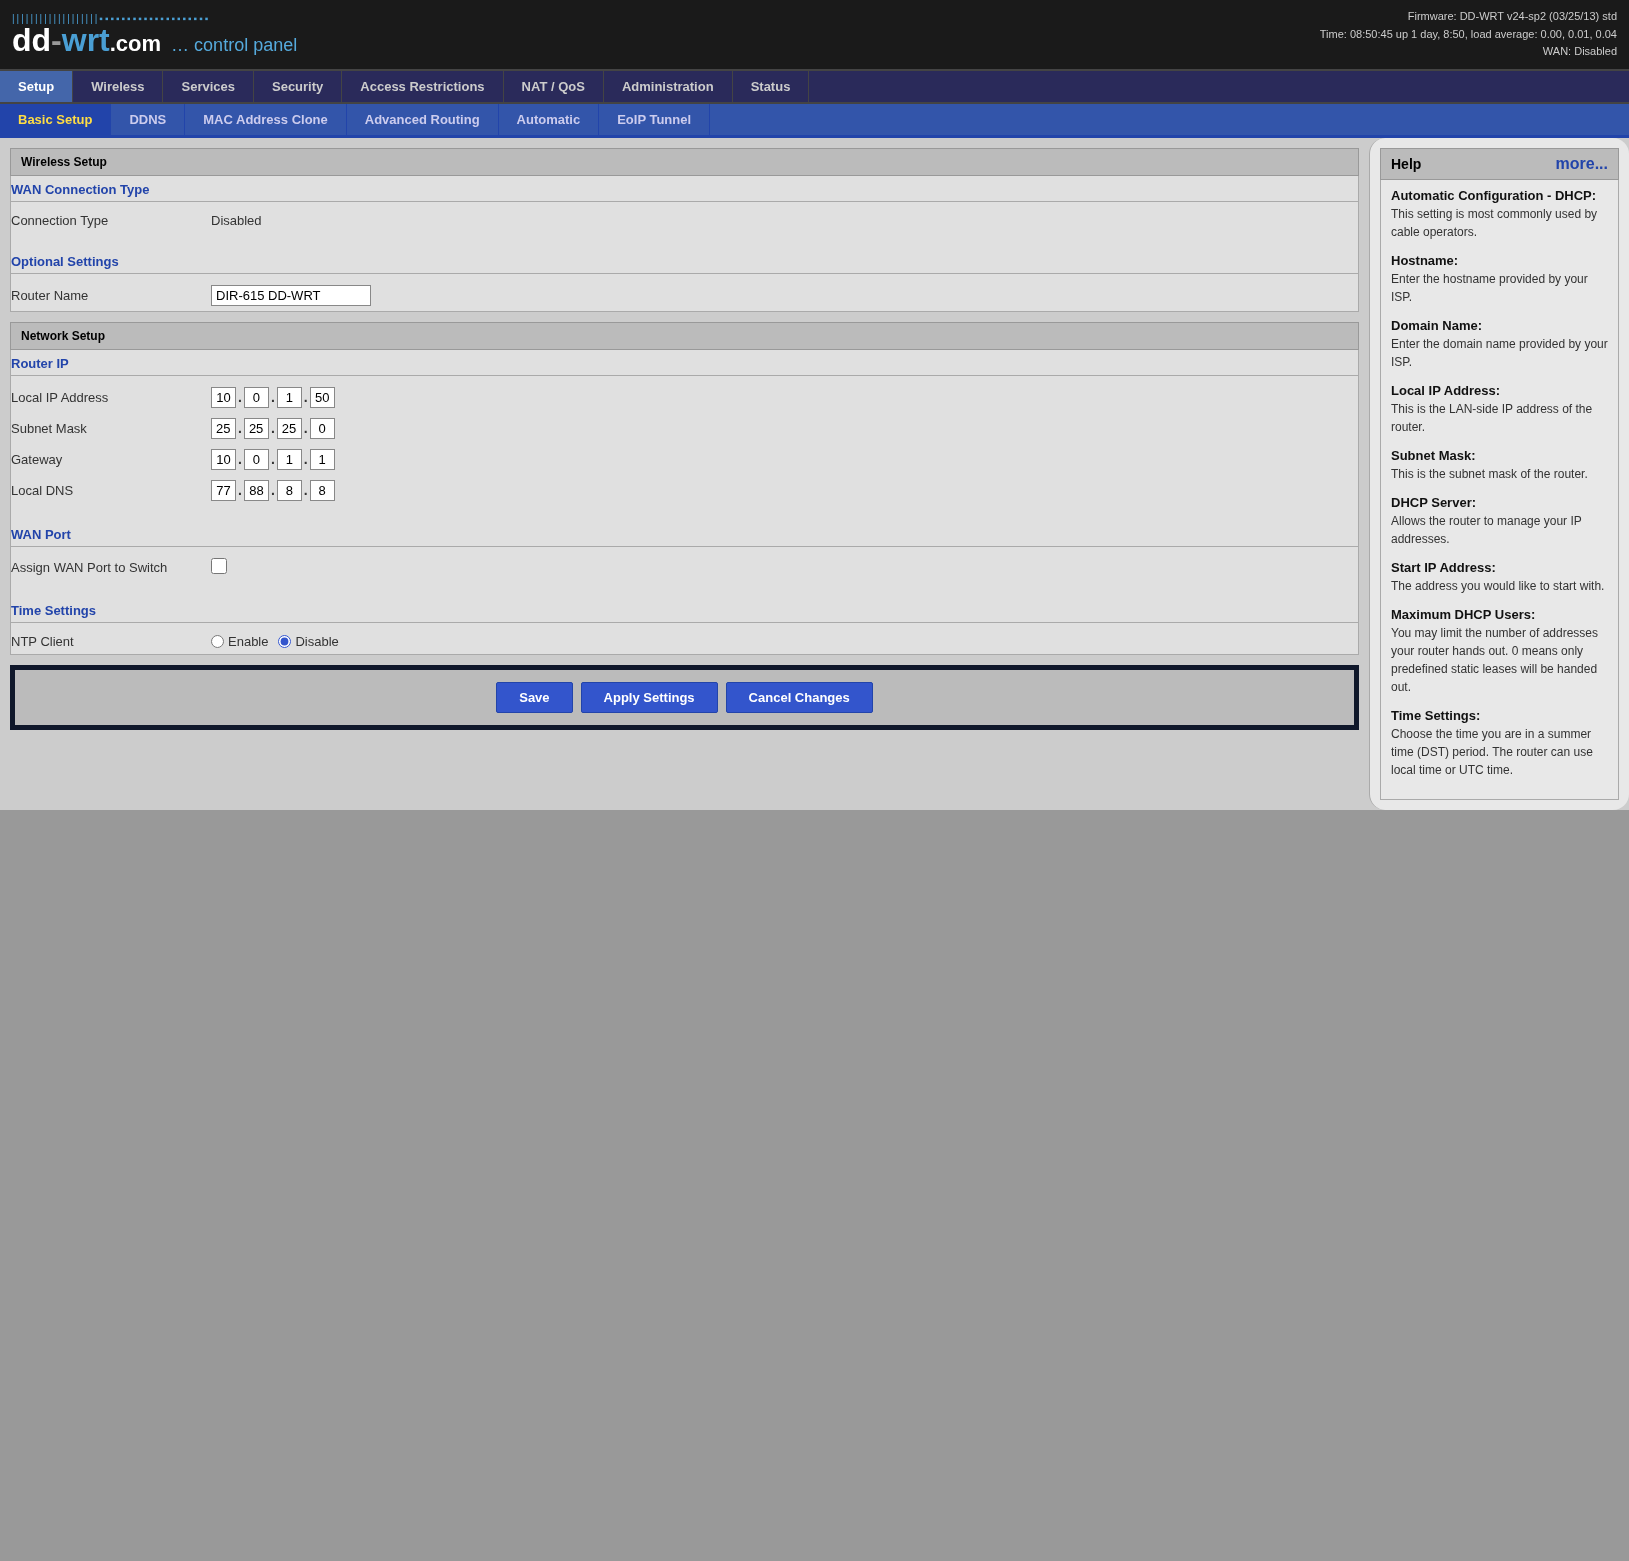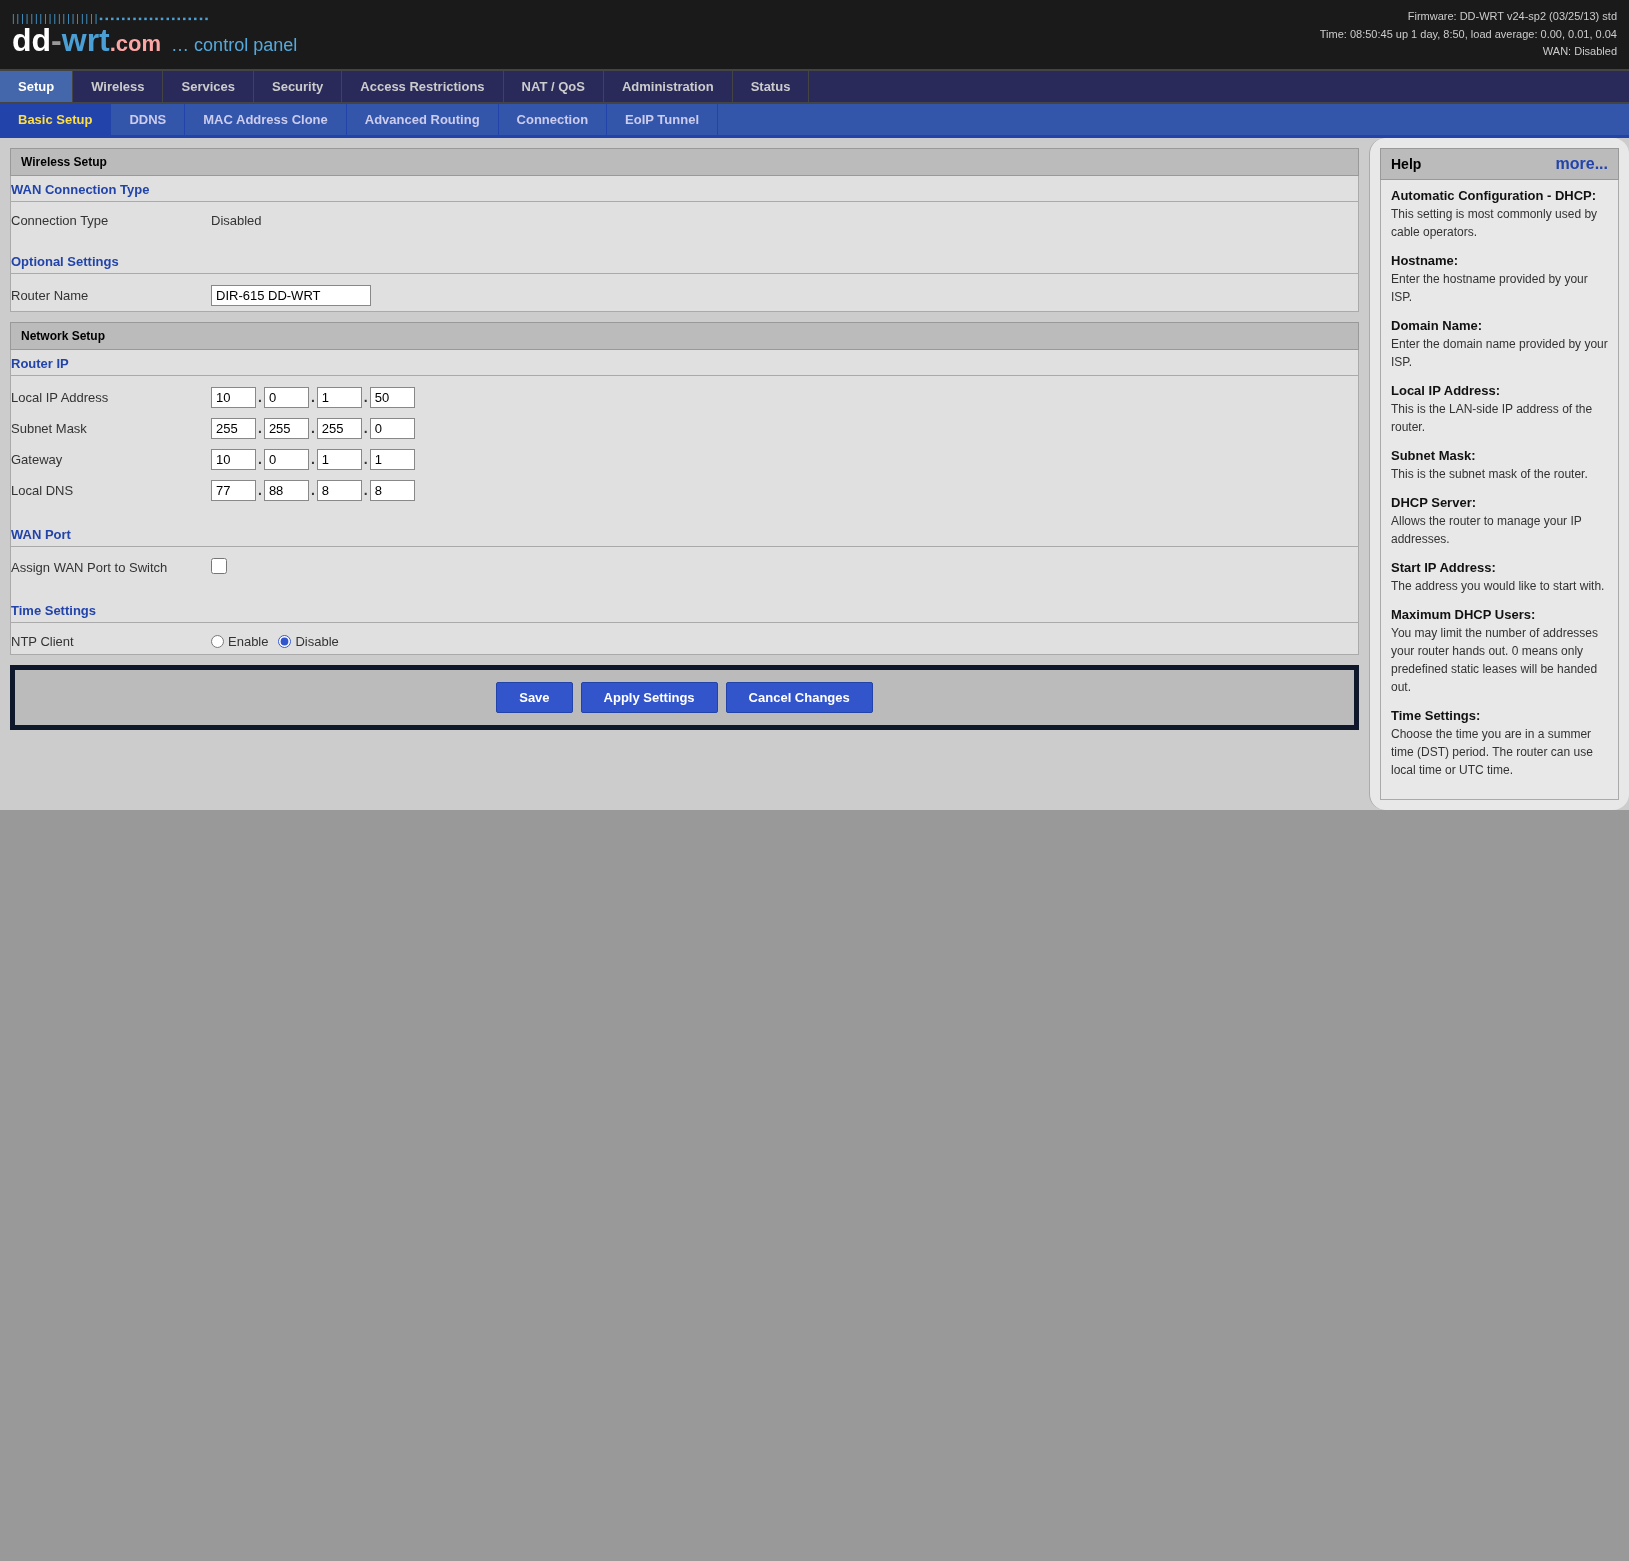--- a/index.html
+++ b/index.html
@@ -3,21 +3,21 @@
   <meta charset="utf-8">
   <style>
     * { box-sizing: border-box; margin: 0; padding: 0; }
     body { font-family: Arial, Helvetica, sans-serif; font-size: 13px; background: #999; min-width: 1100px; }
 
     
     .header { background: #1a1a1a; padding: 8px 12px; display: flex; justify-content: space-between; align-items: center; border-bottom: 2px solid #444; }
     .logo { color: white; font-size: 32px; font-weight: bold; line-height: 1; }
     .logo span.dd { color: white; }
     .logo span.wrt { color: #4a9fd4; }
-    .logo span.com { color: #fca5a5; font-size: 22px; }
+    .logo span.com { color: #ffffff; font-size: 22px; }
     .logo-subtitle { color: #55aadd; font-size: 18px; margin-left: 10px; }
     .header-info { color: #ccc; font-size: 11px; text-align: right; line-height: 1.6; }
 
     
     .nav-tabs { background: #2a2a5a; display: flex; border-bottom: 2px solid #444; }
     .nav-tab { color: #ccc; padding: 8px 18px; cursor: pointer; font-size: 13px; font-weight: bold; border-right: 1px solid #444; }
     .nav-tab.active { background: #4466aa; color: white; }
 
     
     .sub-tabs { background: #3355aa; display: flex; border-bottom: 3px solid #2244aa; }
@@ -34,21 +34,21 @@
     .section-body { background: #e0e0e0; border: 1px solid #aaa; border-top: none; padding: 0; margin-bottom: 10px; }
 
     .subsection-title { color: #2244aa; font-weight: bold; font-size: 13px; padding: 6px 0 4px 0; border-bottom: 1px solid #aaa; margin-bottom: 6px; }
 
     .form-row { display: flex; align-items: center; padding: 5px 0; }
     .form-label { width: 200px; color: #333; font-size: 13px; }
     .form-value { flex: 1; color: #333; font-size: 13px; }
 
     input[type="text"] { border: 1px solid #888; padding: 2px 4px; font-size: 13px; background: white; }
     .ip-group { display: flex; align-items: center; gap: 2px; }
-    .ip-octet { width: 45px; text-align: left; border: 1px solid #888; padding: 2px 4px; font-size: 13px; background: white; }
+    .ip-octet { width: 25px; text-align: center; border: 1px solid #888; padding: 2px 4px; font-size: 13px; background: white; }
     .ip-dot { font-weight: bold; font-size: 14px; color: #333; }
 
     input[type="checkbox"] { width: 16px; height: 16px; }
 
     .radio-group { display: flex; align-items: center; gap: 10px; }
     .radio-label { display: flex; align-items: center; gap: 4px; color: #333; }
     input[type="radio"] { margin: 0; }
 
     
     .button-bar { background: #bbb; border: 5px solid #0f172a; padding: 12px; display: flex; justify-content: center; gap: 8px; margin-top: 10px; }
@@ -94,21 +94,21 @@
   <div class="nav-tab">NAT / QoS</div>
   <div class="nav-tab">Administration</div>
   <div class="nav-tab">Status</div>
 </div>
 
 <div class="sub-tabs">
   <div class="sub-tab active">Basic Setup</div>
   <div class="sub-tab">DDNS</div>
   <div class="sub-tab">MAC Address Clone</div>
   <div class="sub-tab">Advanced Routing</div>
-  <div class="sub-tab">Connection</div>
+  <div class="sub-tab">Automatic</div>
   <div class="sub-tab">EoIP Tunnel</div>
 </div>
 
 <div class="main-content">
   <div class="left-panel">
 
     <div class="section-header">
       <span>Wireless Setup</span>
     </div>
     <div class="section-body">

